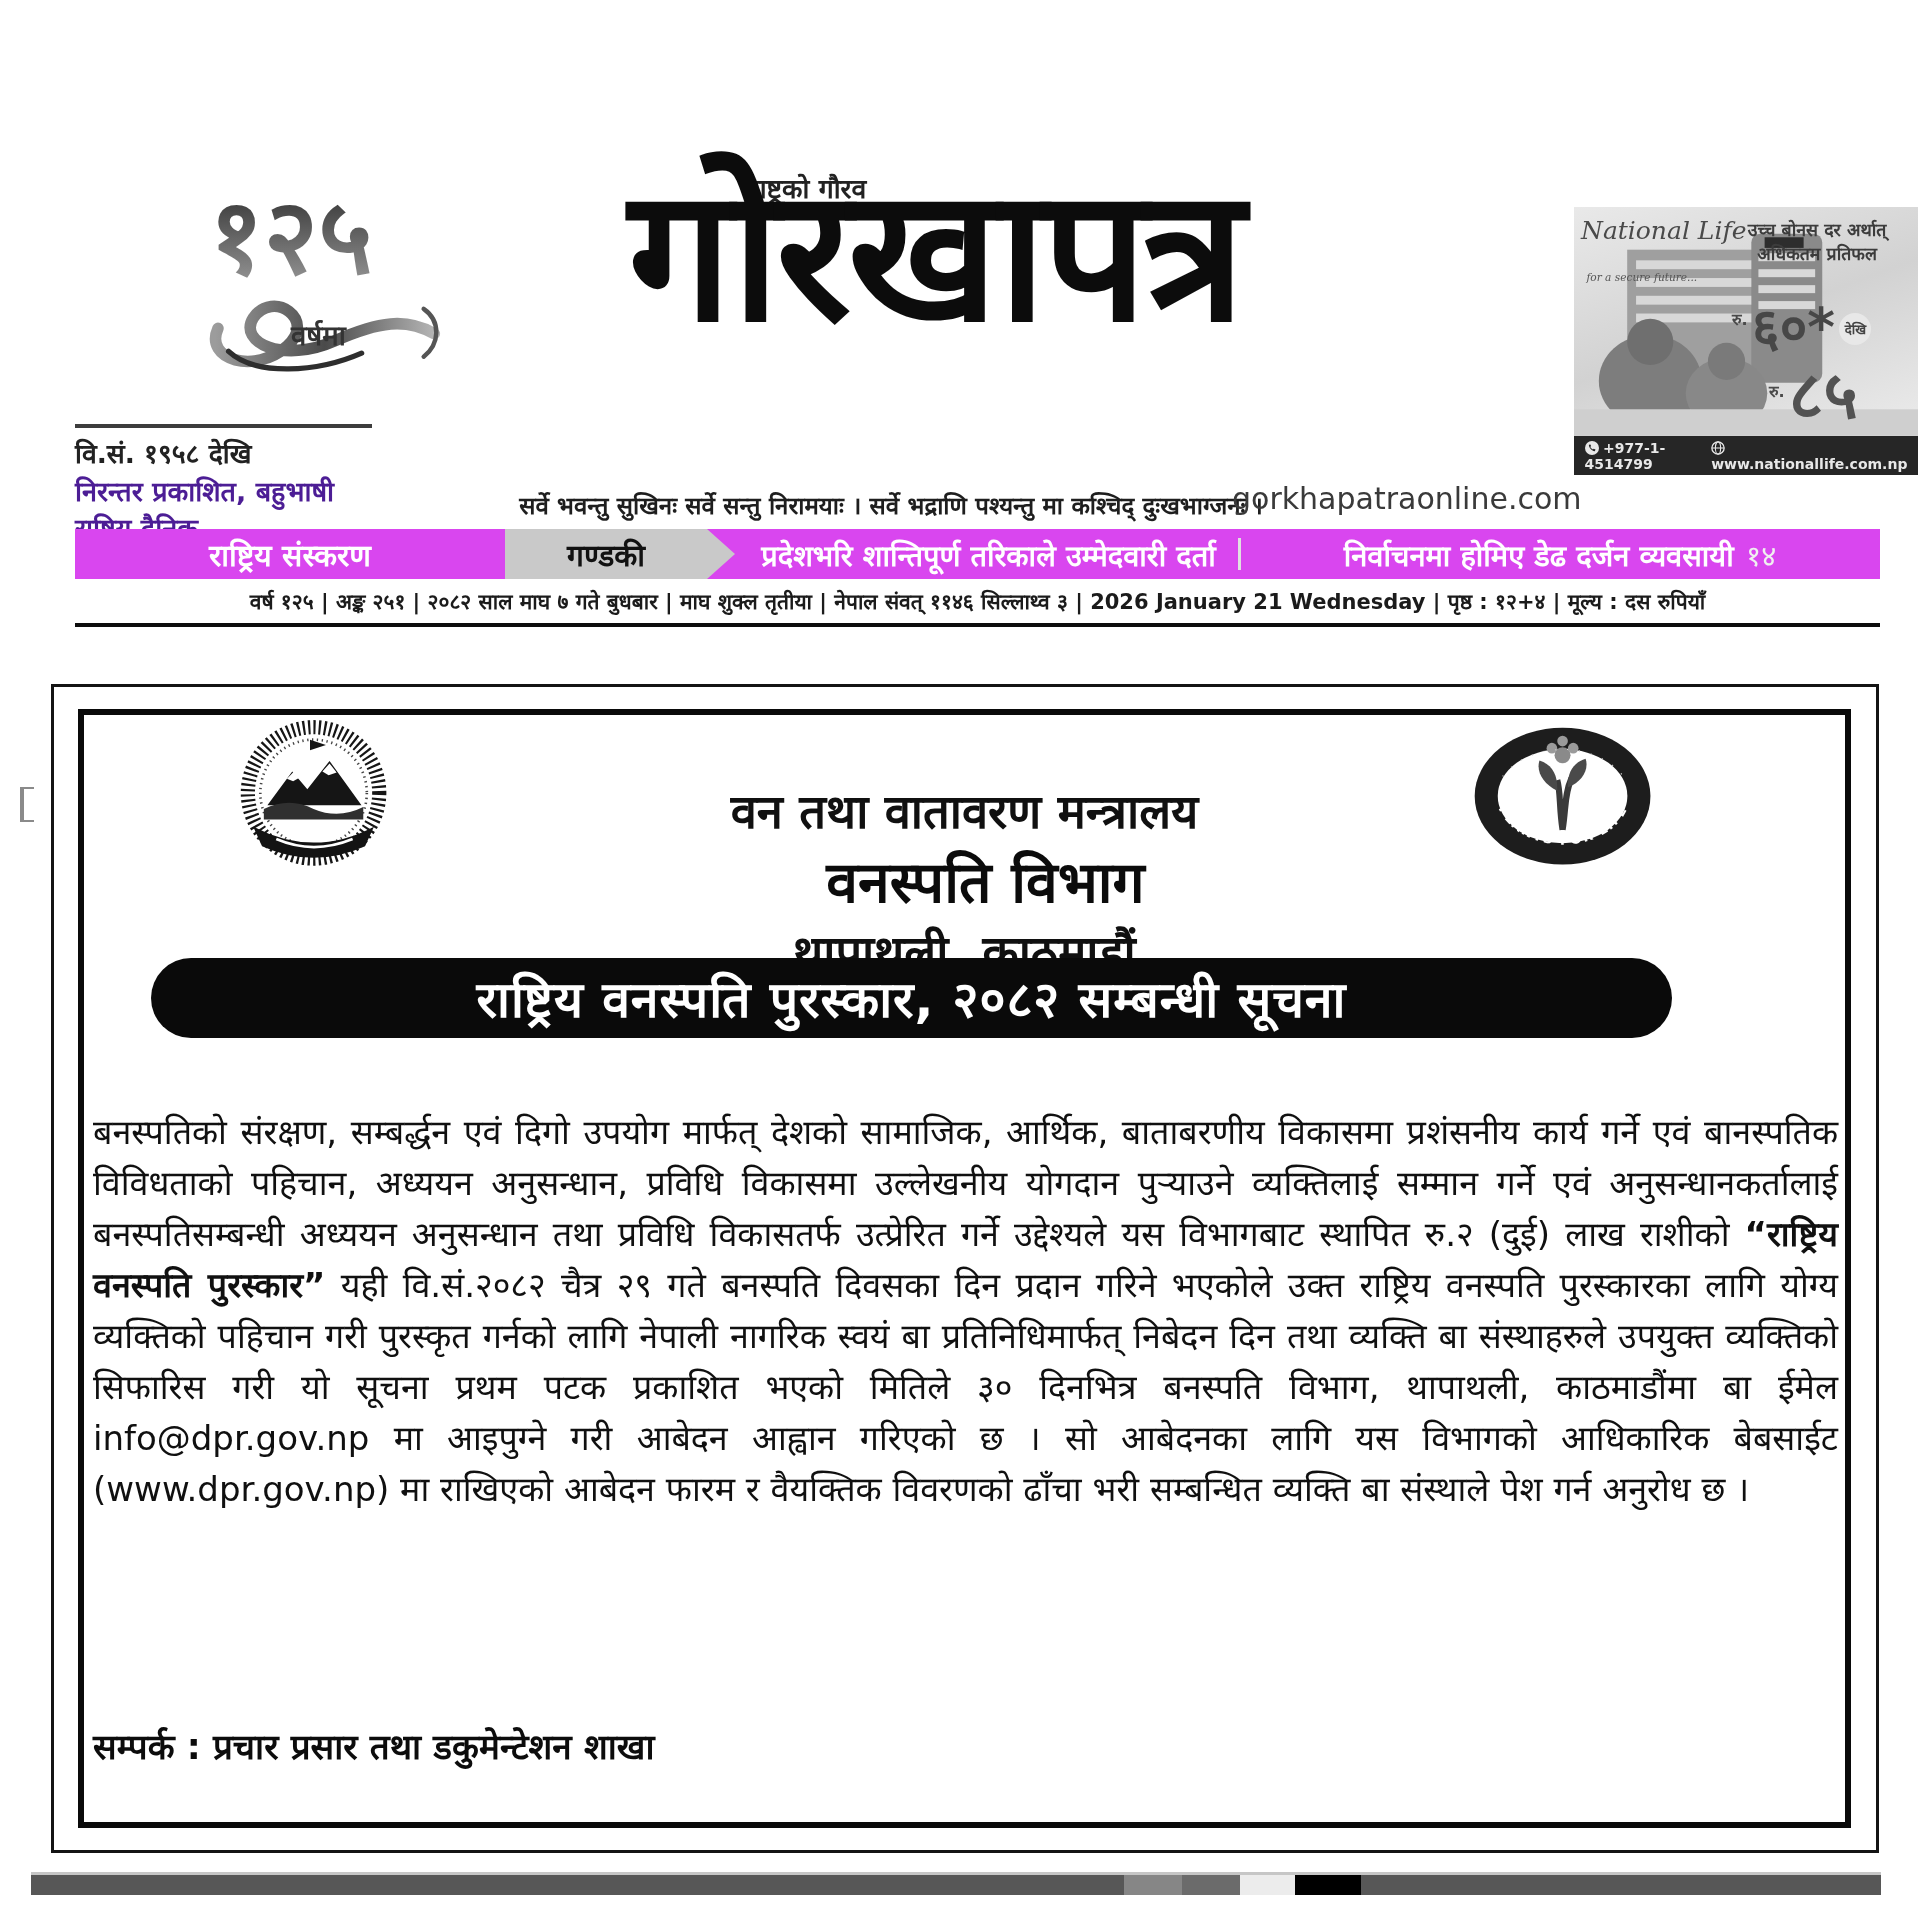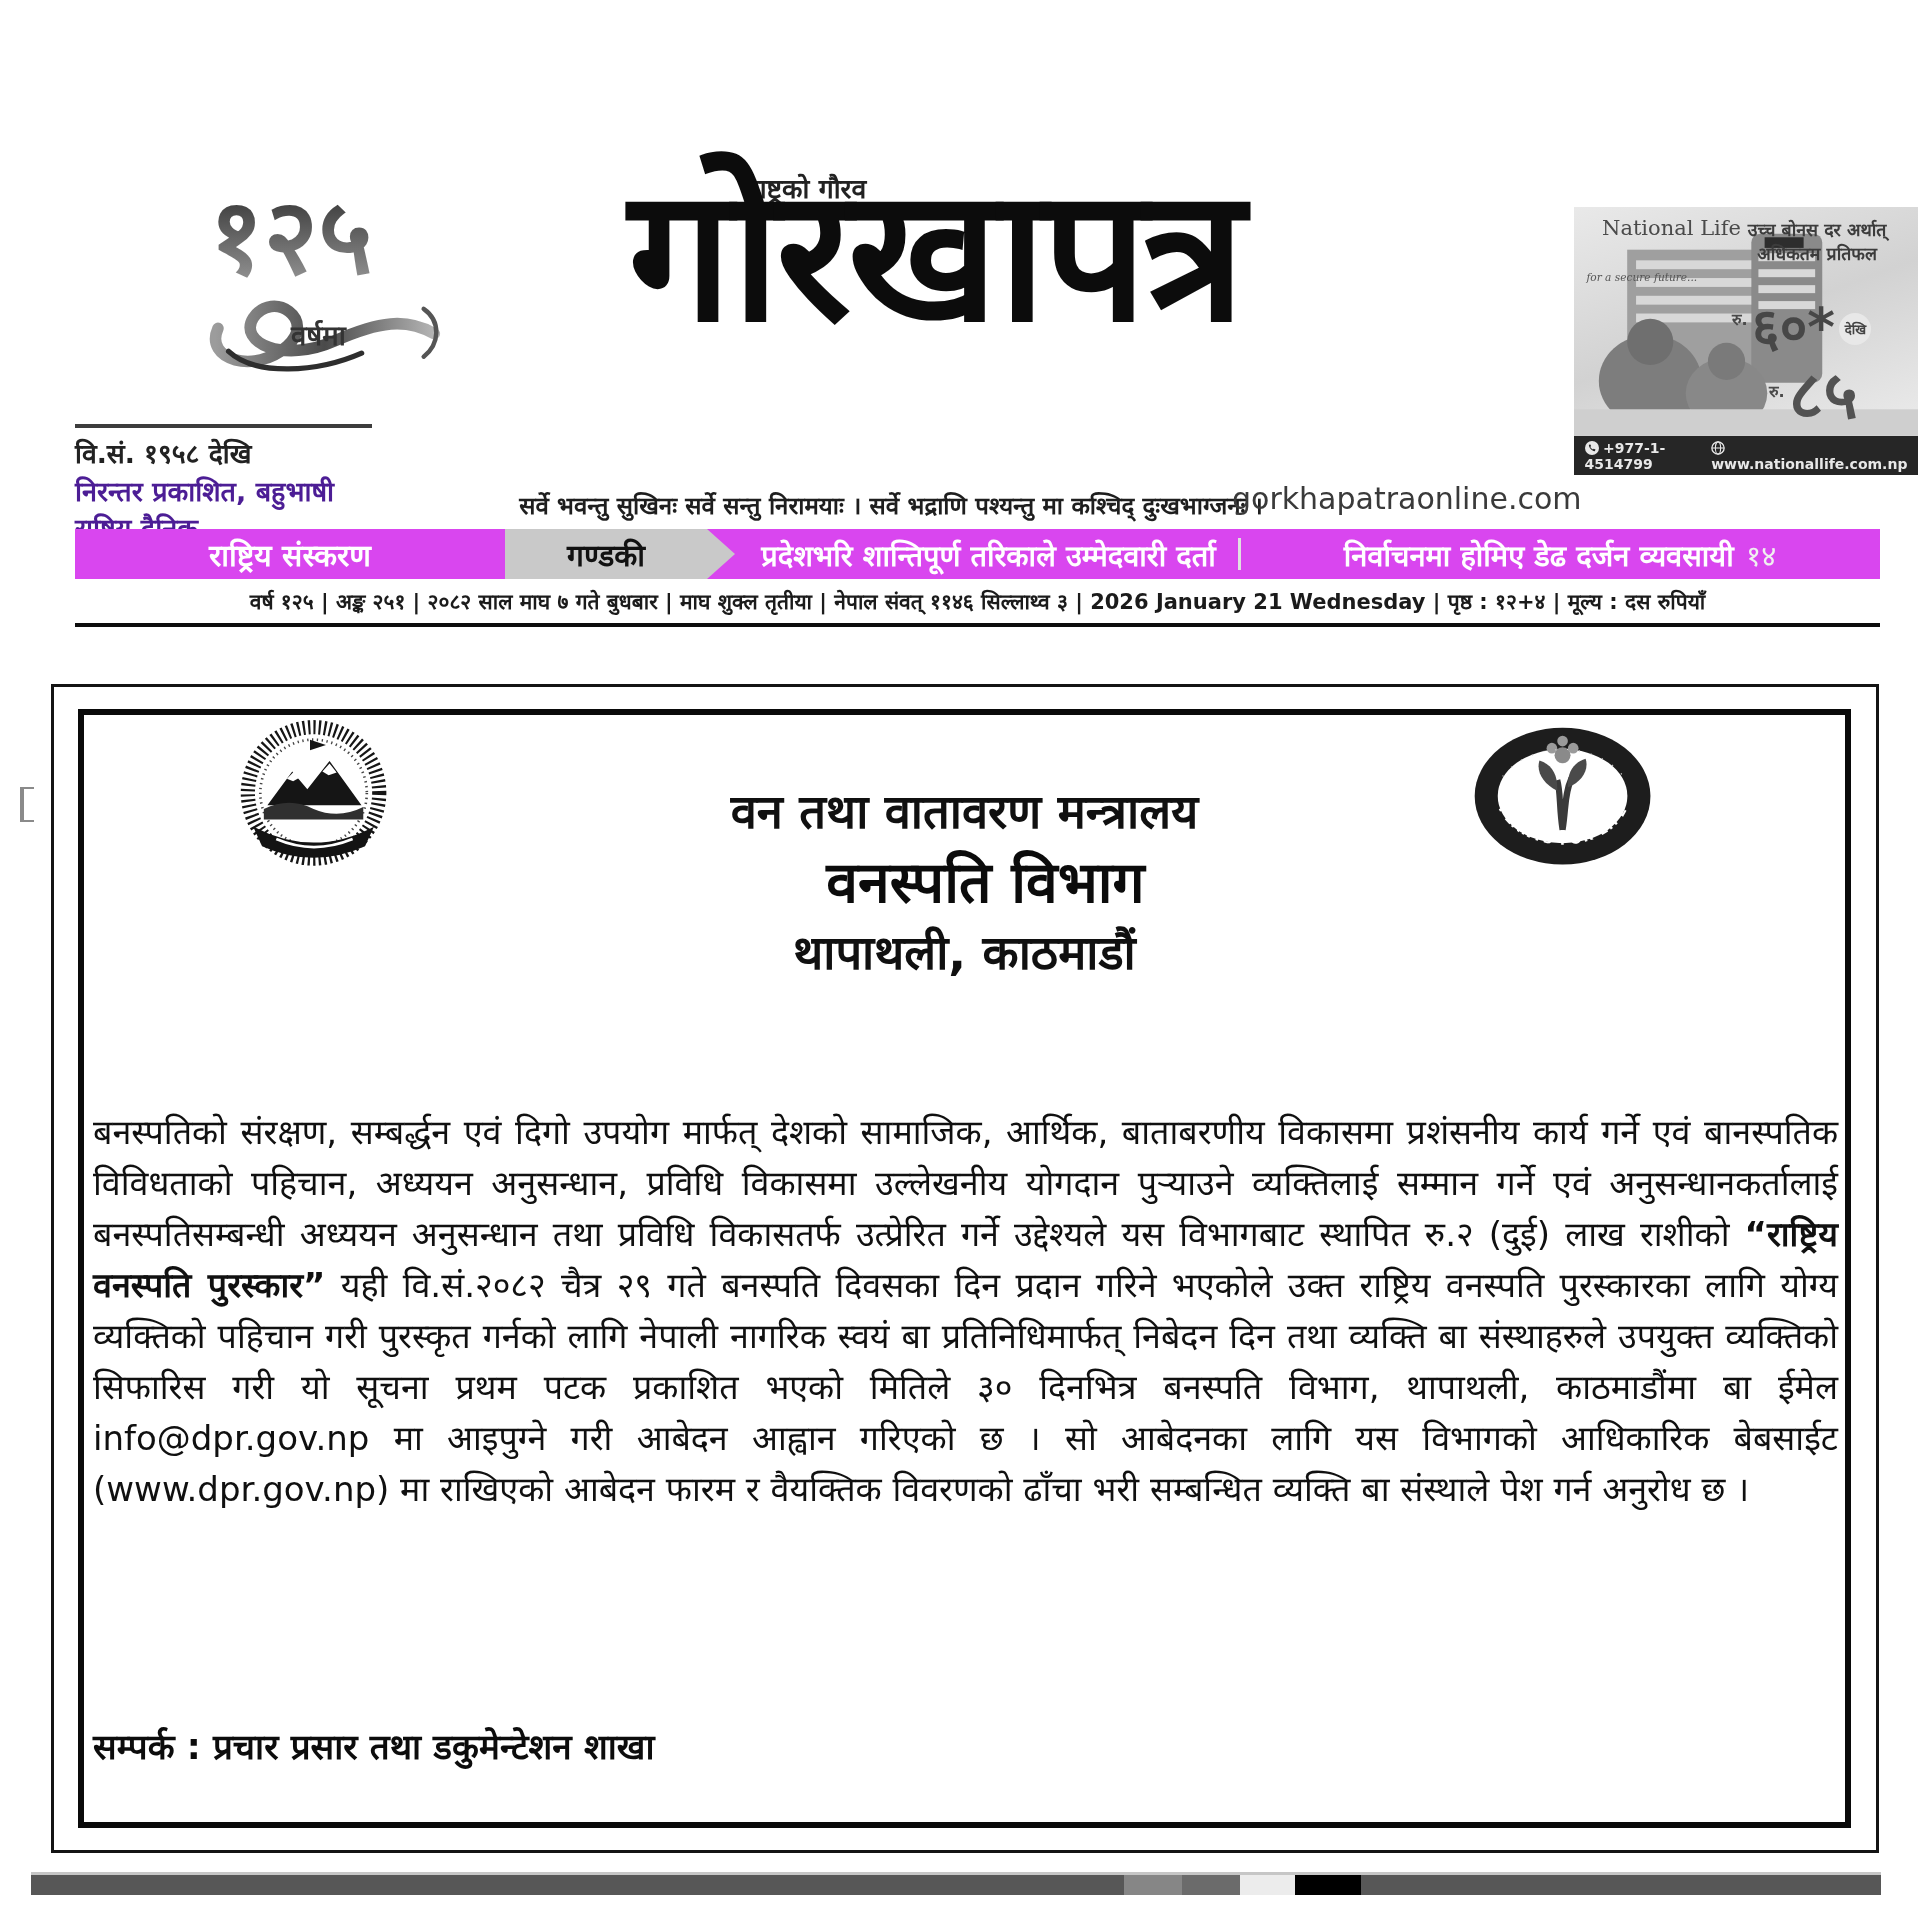--- a/index.html
+++ b/index.html
@@ -29,22 +29,22 @@
   .since-rule{ height:3.5px; background:#3d3d3d; }
   .since-l1{ font-size:26.6px; font-weight:bold; color:#222; margin:7px 0 1.8px 0; }
   .since-l2{ font-size:27px; font-weight:bold; color:#4c1d95; margin-bottom:7px; }
   .motto{ left:514px; top:488px; width:754px; text-align:center; font-size:24px; font-weight:bold; color:#1e1e1e; }
   .site-url{ left:1232px; top:481px; width:284px; font-size:30px; color:#3a3a3a; }
 
   
   .ad{ left:1574px; top:207px; width:344px; height:268px;
        background:linear-gradient(160deg,#e9e9e9 0%, #d2d2d2 45%, #f2f2f2 100%);
        overflow:hidden; }
-  .ad-brand{ position:absolute; left:28px; top:8.9px; font-family:"DejaVu Serif", serif; 
-             font-size:21px; color:#4a4a4a; }
+  .ad-brand{ position:absolute; left:7px; top:8.9px; font-family:"DejaVu Serif", serif; font-style:italic;
+             font-size:25px; color:#4a4a4a; }
   .ad-brand-tag{ position:absolute; left:12.4px; top:64px; font-family:"DejaVu Serif", serif; font-style:italic;
              font-size:10.6px; color:#555; }
   .ad-headline{ position:absolute; right:12.4px; top:12.4px; width:177px; text-align:center;
              font-size:17.7px; font-weight:bold; color:#3c3c3c; line-height:1.35; }
   .ad-photo{ position:absolute; left:0; top:0; }
   .ad-val1{ position:absolute; left:158px; top:82px; }
   .ad-val2{ position:absolute; left:195px; top:140px; }
   .ad-rs{ font-size:16px; font-weight:bold; color:#4a4a4a; vertical-align:21px; }
   .ad-big1{ font-size:53px; font-weight:bold; color:#474747; }
   .ad-big2{ font-size:66px; font-weight:bold; color:#525252; }
@@ -243,20 +243,23 @@
     </text>
     <text font-size="11" fill="#cfcfcf" letter-spacing="3" font-family="DejaVu Sans, sans-serif">
       <textPath href="#sealArcTop" startOffset="50%" text-anchor="middle">· · · · · · · · · · · ·</textPath>
     </text>
   </svg>
 
   <div class="abs ministry-line">वन तथा वातावरण मन्त्रालय</div>
   <div class="abs dept-line">वनस्पति विभाग</div>
   <div class="abs addr-line">थापाथली, काठमाडौं</div>
 
+  <div class="abs banner">
+    <span>राष्ट्रिय वनस्पति पुरस्कार, २०८२ सम्बन्धी सूचना</span>
+  </div>
 
 
   <div class="abs body-text">
     <span>बनस्पतिको संरक्षण, सम्बर्द्धन एवं दिगो उपयोग मार्फत् देशको सामाजिक, आर्थिक, बाताबरणीय विकासमा प्रशंसनीय कार्य गर्ने एवं बानस्पतिक विविधताको पहिचान, अध्ययन अनुसन्धान, प्रविधि विकासमा उल्लेखनीय योगदान पुऱ्याउने व्यक्तिलाई सम्मान गर्ने एवं अनुसन्धानकर्तालाई बनस्पतिसम्बन्धी अध्ययन अनुसन्धान तथा प्रविधि विकासतर्फ उत्प्रेरित गर्ने उद्देश्यले यस विभागबाट स्थापित रु.२ (दुई) लाख राशीको </span><span class="bold">“राष्ट्रिय वनस्पति पुरस्कार”</span><span> यही वि.सं.२०८२ चैत्र २९ गते बनस्पति दिवसका दिन प्रदान गरिने भएकोले उक्त राष्ट्रिय वनस्पति पुरस्कारका लागि योग्य व्यक्तिको पहिचान गरी पुरस्कृत गर्नको लागि नेपाली नागरिक स्वयं बा प्रतिनिधिमार्फत् निबेदन दिन तथा व्यक्ति बा संस्थाहरुले उपयुक्त व्यक्तिको सिफारिस गरी यो सूचना प्रथम पटक प्रकाशित भएको मितिले ३० दिनभित्र बनस्पति विभाग, थापाथली, काठमाडौंमा बा ईमेल info@dpr.gov.np मा आइपुग्ने गरी आबेदन आह्वान गरिएको छ । सो आबेदनका लागि यस विभागको आधिकारिक बेबसाईट (www.dpr.gov.np) मा राखिएको आबेदन फारम र वैयक्तिक विवरणको ढाँचा भरी सम्बन्धित व्यक्ति बा संस्थाले पेश गर्न अनुरोध छ ।</span>
   </div>
 
   <div class="abs contact-line">सम्पर्क : प्रचार प्रसार तथा डकुमेन्टेशन शाखा</div>
 
   <div class="abs bottom-strip">
     <div class="seg seg1"></div>

